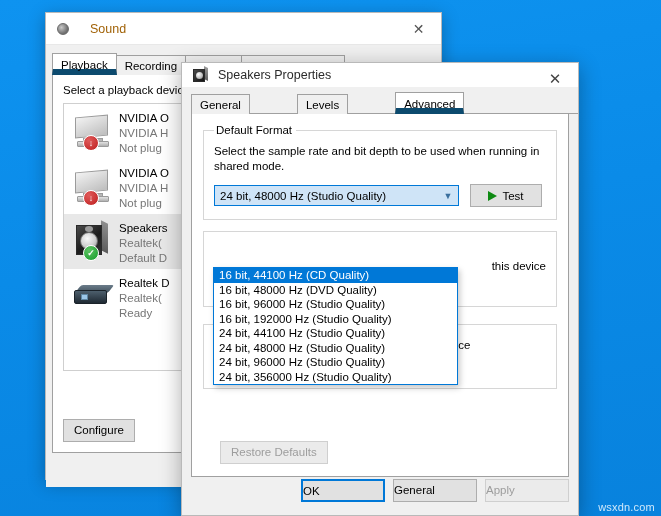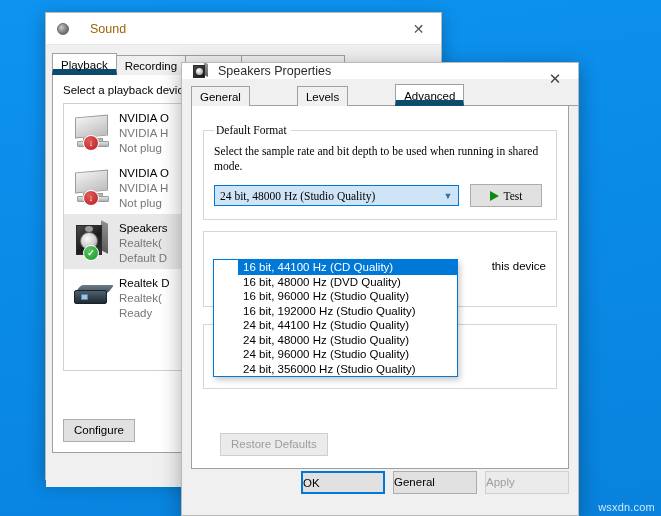--- a/index.html
+++ b/index.html
@@ -287,21 +287,21 @@
     position: absolute;
     left: 181px; top: 62px;
     width: 398px; height: 454px;
     background: #f0f0f0;
     border: 1px solid #b9b9b9;
     box-shadow: 0 5px 20px rgba(0,0,0,.32);
     box-sizing: border-box;
     overflow: hidden;
   }
   .props-titlebar {
-    height: 16px;
+    height: 24px;
     background: #fff;
     display: flex;
     align-items: center;
     position: relative;
   }
   .props-icon {
     margin-left: 10px;
     width: 17px; height: 17px;
     position: relative;
     flex: none;
@@ -355,24 +355,23 @@
     border: 1px solid #a0a0a0;
     border-top: none;
     margin: 0 9px;
     height: 363px;
     box-sizing: border-box;
     position: relative;
     padding: 10px 11px;
   }
   fieldset.group {
     border: 1px solid #d6d6d6;
-    margin: 8px 0 11px 0;
+    margin: 0 0 11px 0;
     padding: 8px 10px 12px 10px;
     position: relative;
-    font-family: Liberation Serif, serif;
   }
   fieldset.group > legend {
     font-size: 11.5px;
     padding: 0 4px 0 2px;
     color: #000;
   }
   .grp-text {
     font-size: 11.5px;
     line-height: 15px;
     margin-bottom: 10px;
@@ -425,21 +424,20 @@
   .dropdown {
     position: absolute;
     left: 21px;
     top: 153px;
     width: 245px;
     background: #fff;
     border: 1px solid #0078d7;
     box-sizing: border-box;
     z-index: 40;
     box-shadow: 2px 3px 6px rgba(0,0,0,.22);
-    padding-left: 24px;
   }
   .dd-item {
     height: 14.5px;
     line-height: 14.5px;
     font-size: 11.5px;
     padding-left: 5px;
     white-space: nowrap;
     color: #000;
   }
   .dd-item.selected {

